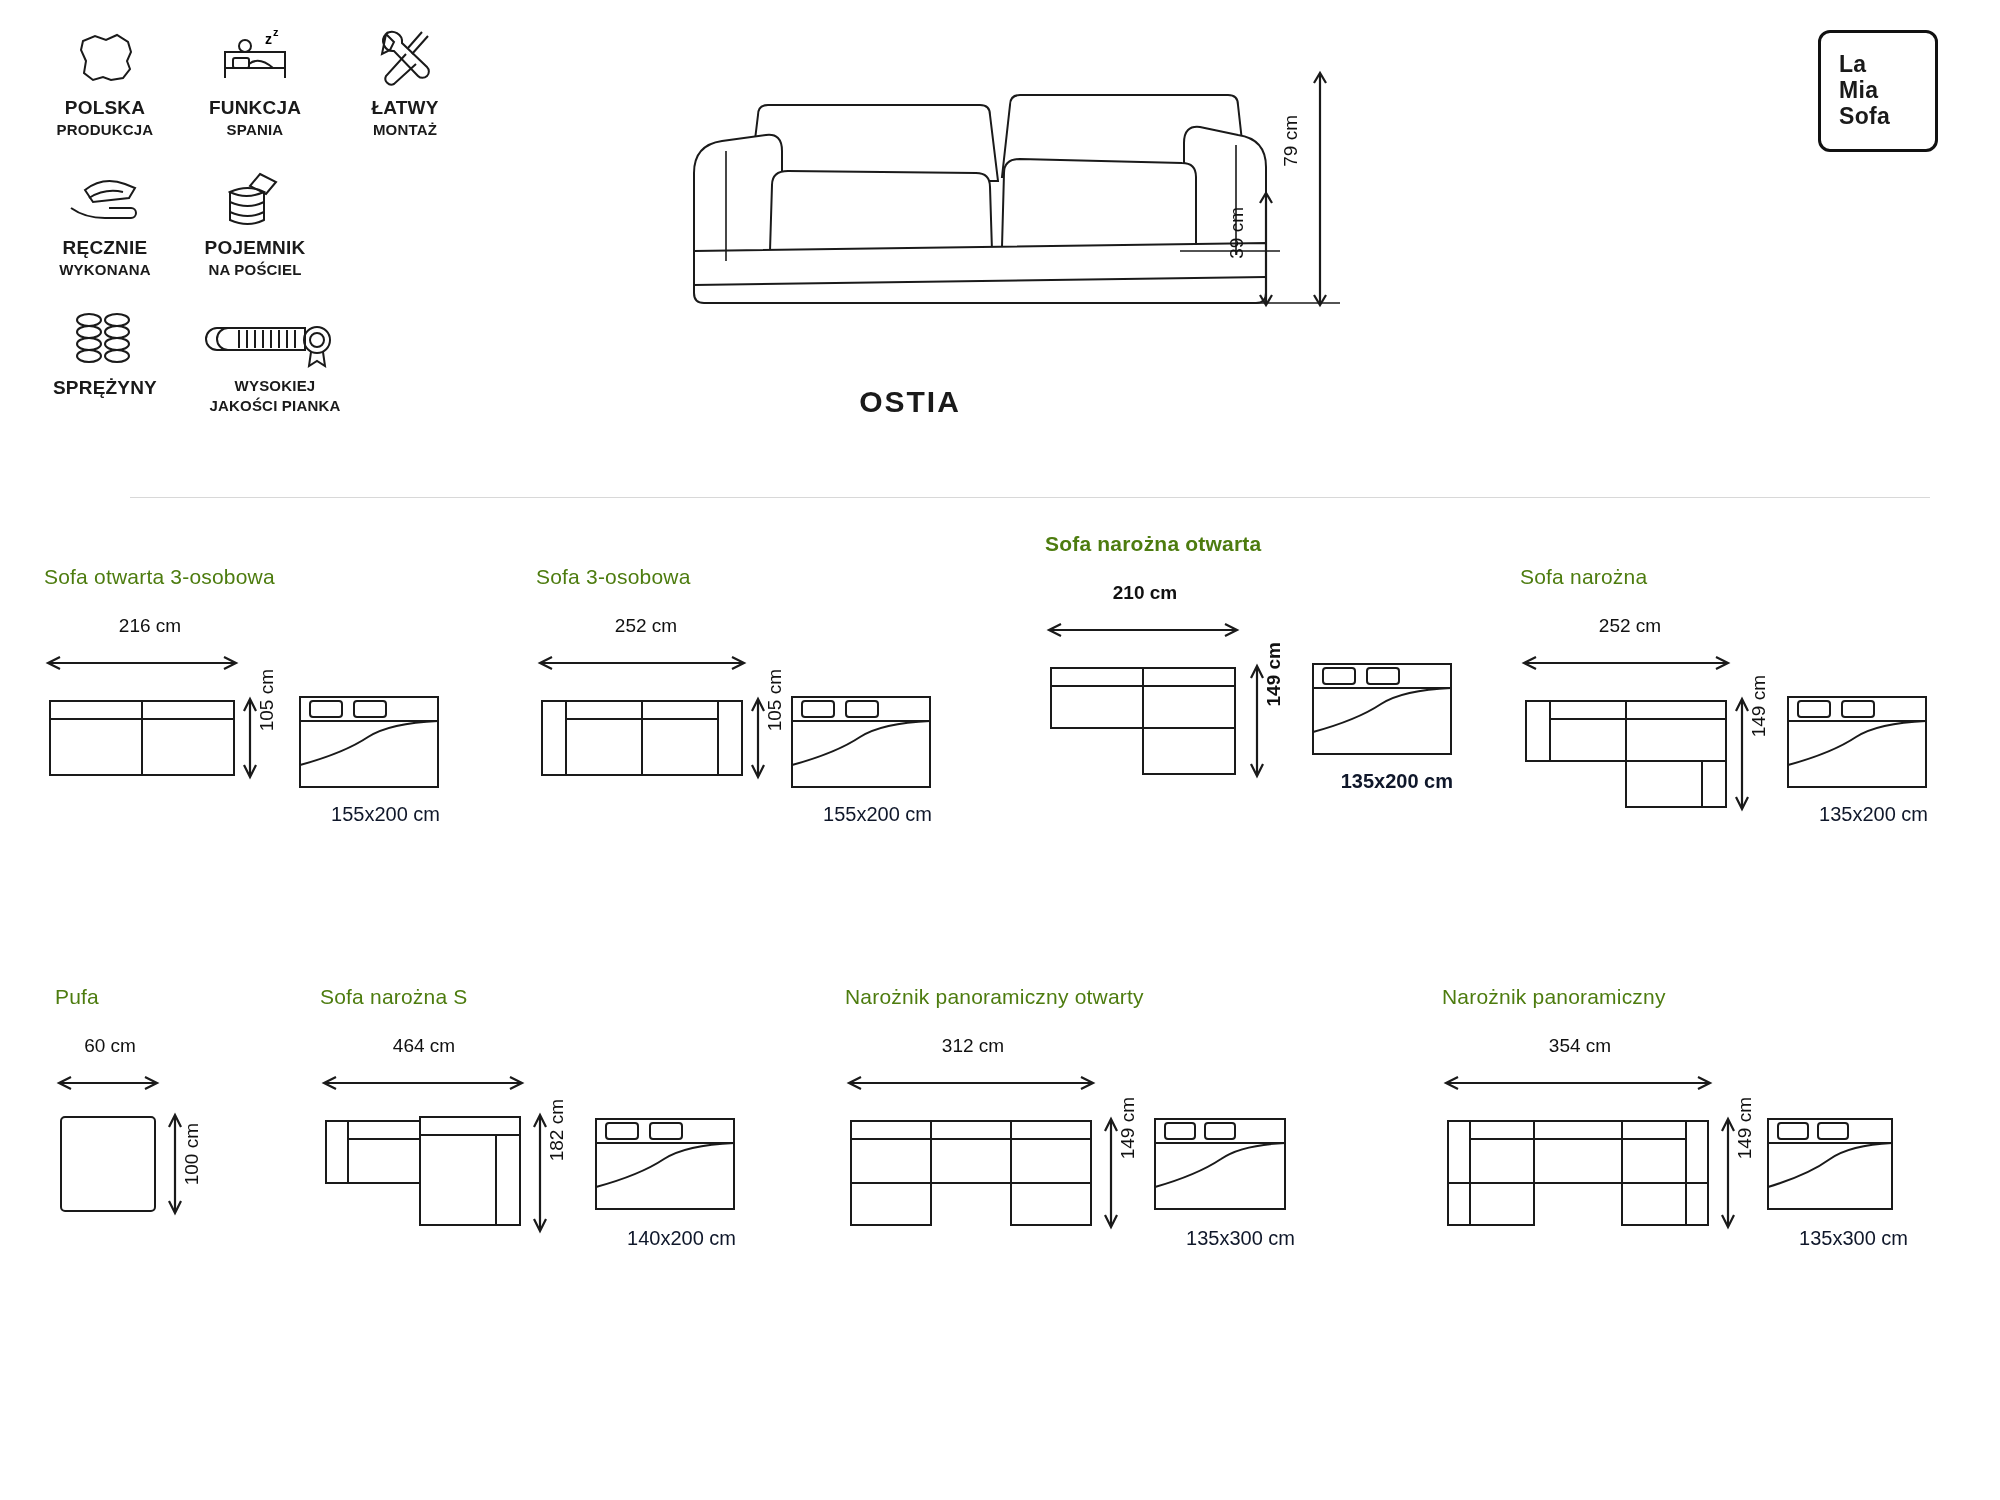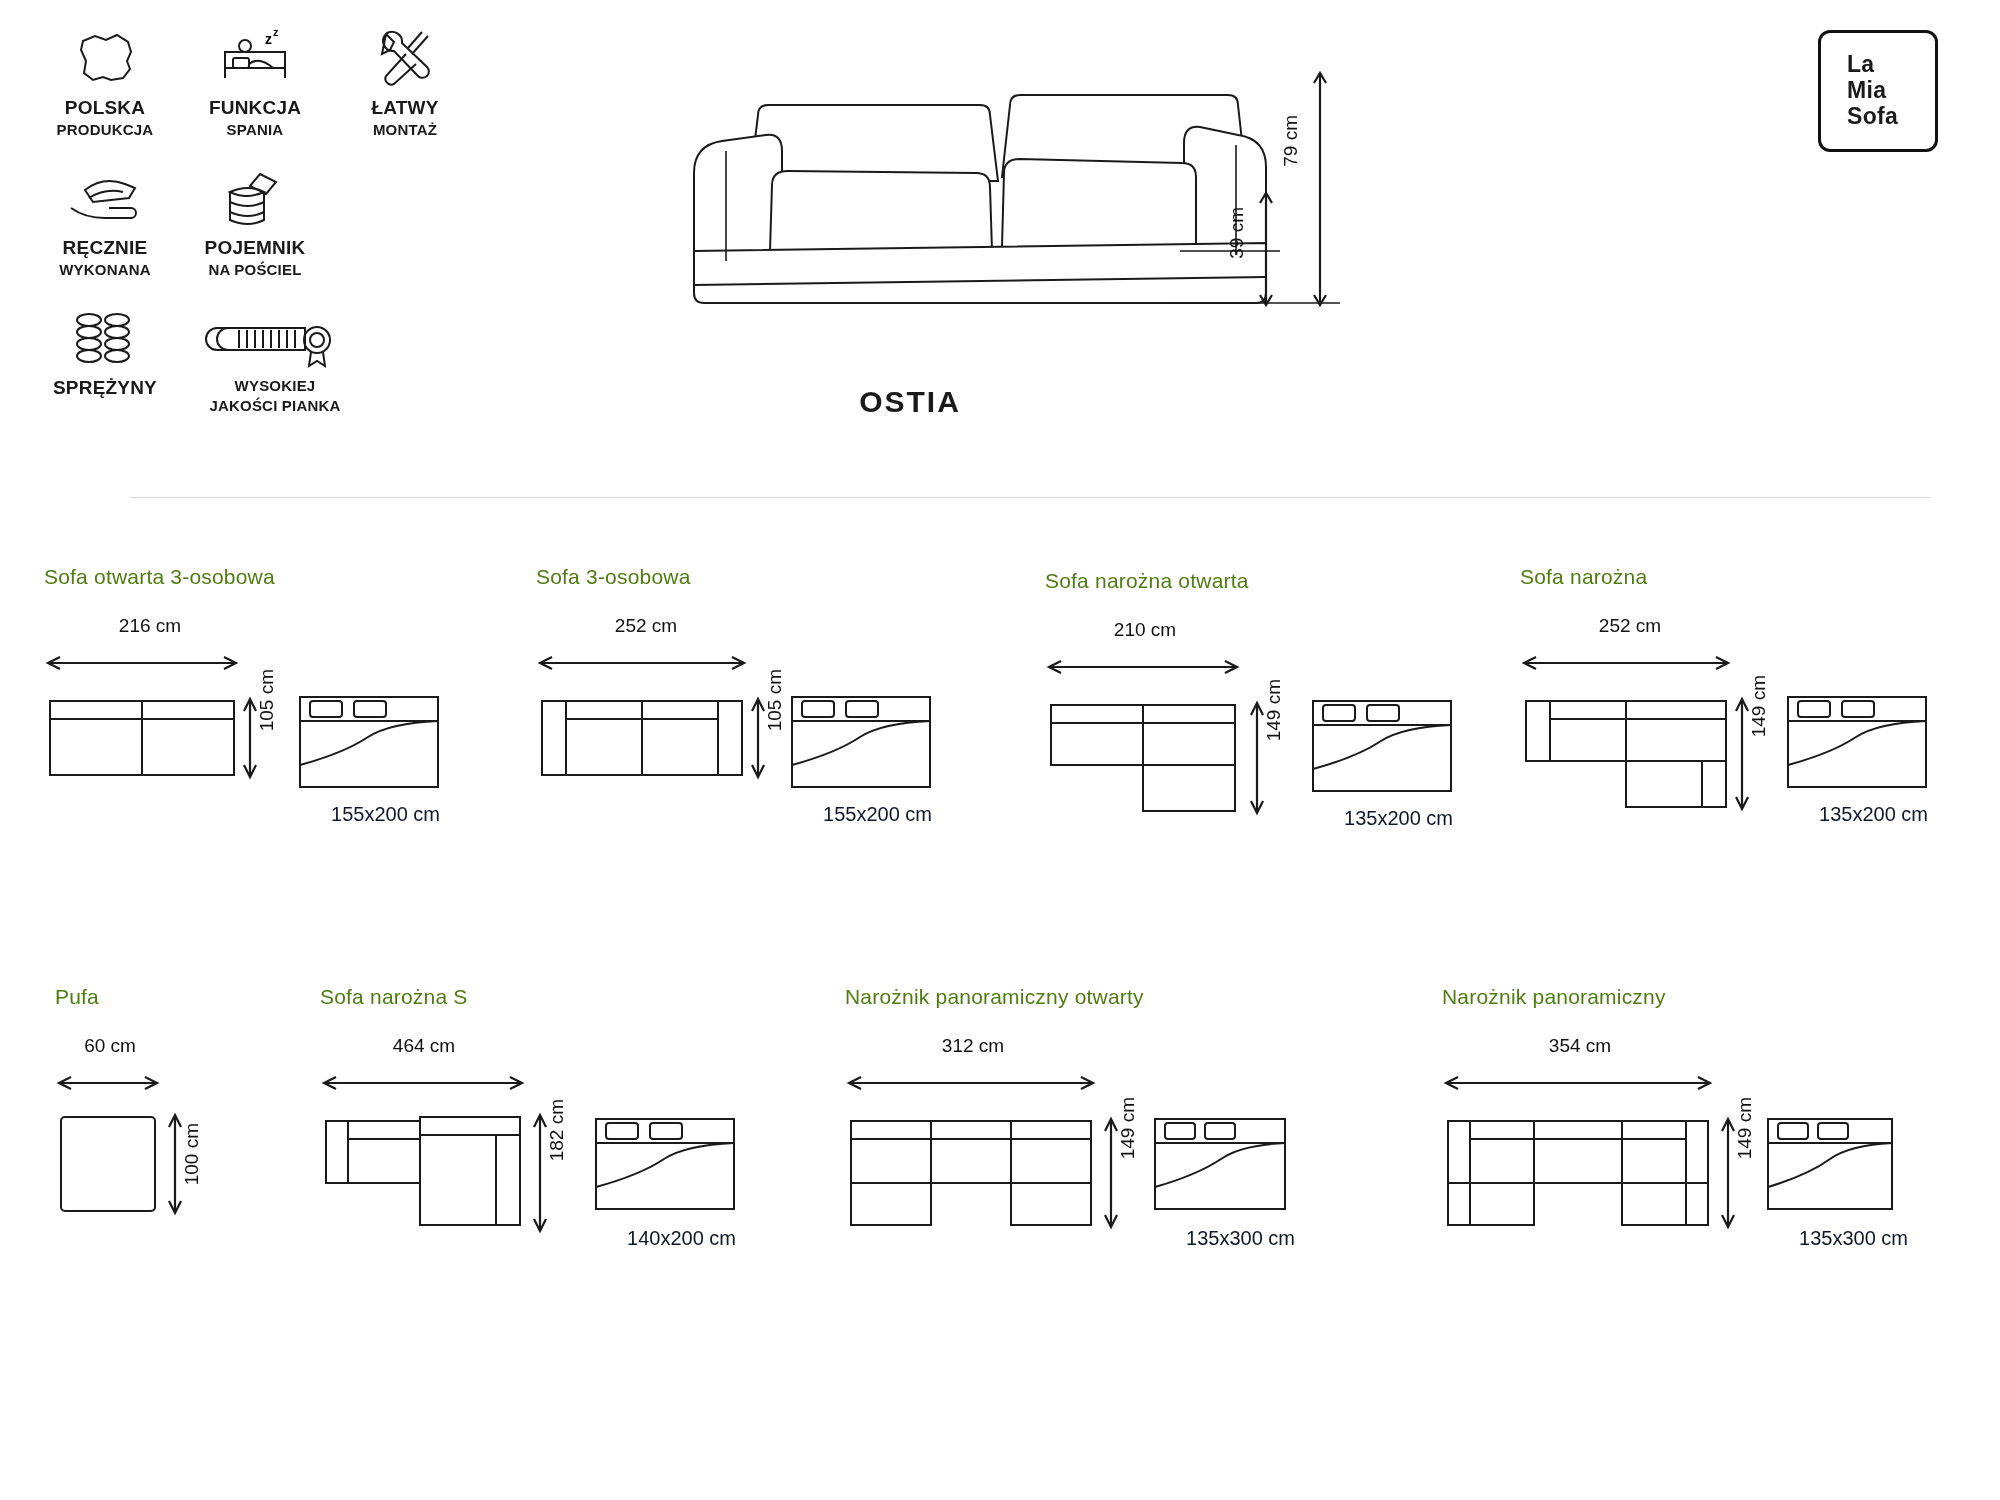--- a/index.html
+++ b/index.html
@@ -24,21 +24,21 @@
   .feat.small .feat-t2{font-size:15px;}
 
   
   .hero{position:absolute;left:680px;top:55px;width:720px;height:330px;}
   .hero-title{position:absolute;left:680px;top:385px;width:460px;text-align:center;
     font-size:30px;font-weight:bold;letter-spacing:2px;}
 
   
   .logo{position:absolute;right:62px;top:30px;width:120px;height:122px;
     border:3px solid #111;border-radius:12px;display:flex;flex-direction:column;
-    justify-content:center;padding-left:26px;box-sizing:border-box;}
+    justify-content:center;padding-left:18px;box-sizing:border-box;}
   .logo div{font-size:23px;font-weight:bold;line-height:1.12;letter-spacing:.3px;}
 
   .divider{position:absolute;left:130px;top:497px;width:1800px;height:1px;background:#d8d8d8;}
 
   
   .variant{position:absolute;}
   .v-title{font-size:21px;color:#4d7c0f;letter-spacing:.2px;white-space:nowrap;}
   .v-body{position:relative;margin-top:18px;}
   .dimlabel{font-size:19px;color:#111;text-align:center;white-space:nowrap;}
   .dimlabel.vert{writing-mode:vertical-rl;transform:rotate(180deg);}
@@ -267,21 +267,21 @@
         <path class="ln" d="M256 52 L394 52 L394 76 L256 76 Z"></path>
         <rect class="fillw" x="266" y="56" width="32" height="16" rx="3"></rect>
         <rect class="fillw" x="310" y="56" width="32" height="16" rx="3"></rect>
         <path class="ln" d="M256 120 q44 -12 68 -28 q22 -14 70 -16"></path>
       </svg>
       <div class="dimlabel vert" style="position:absolute;left:228px;top:62px;">105 cm</div>
       <div class="bedlabel" style="position:absolute;left:246px;top:196px;width:150px;">155x200 cm</div>
     </div>
   </div>
 
-  <div class="variant" style="left:1045px;top:569px;">
+  <div class="variant" style="left:1045px;top:532px;font-weight:bold;">
     <div class="v-title">Sofa narożna otwarta</div>
     <div class="v-body" style="width:420px;height:210px;">
       <div class="dimlabel" style="position:absolute;left:10px;top:8px;width:180px;">210 cm</div>
       <svg width="420" height="180" style="position:absolute;left:0;top:38px;">
         <g class="arr">
           <path d="M6 18 L190 18"></path>
             <path d="M16 12 L4 18 L16 24"></path>
             <path d="M180 12 L192 18 L180 24"></path>
         </g>
         <path class="fillw" d="M6 56 L190 56 L190 74 L6 74 Z"></path>

